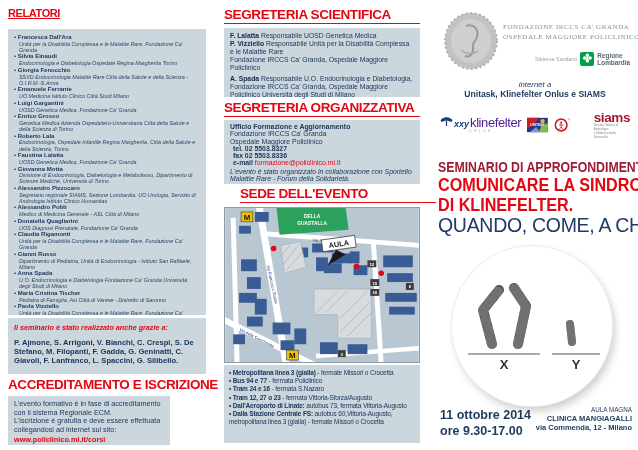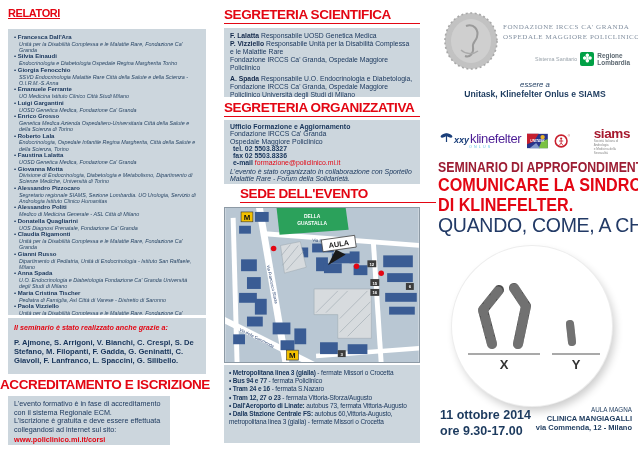--- a/index.html
+++ b/index.html
@@ -14,21 +14,21 @@
   
   #relatori-h{left:8px;top:7px;font-size:11px;text-decoration:underline;}
   #speakers{left:8px;top:29px;width:198px;height:286px;padding:5px 6px;overflow:hidden;}
   .speaker{margin-bottom:0.5px;}
   .sp-name{font-size:6px;font-weight:bold;color:#17345a;line-height:6.8px;}
   .sp-name::before{content:"• ";}
   .sp-role{font-size:5.4px;font-style:italic;color:#2a4766;line-height:6.1px;padding-left:5px;}
   #thanks{left:8px;top:318px;width:198px;height:56px;padding:5px 6px;}
   .thanks-intro{color:#e30613;font-weight:bold;font-style:italic;font-size:7.2px;}
   .thanks-names{color:#17345a;font-weight:bold;font-size:7.6px;line-height:9.2px;margin-top:6px;}
-  #accred-h{left:0;top:377px;font-size:13.5px;}
+  #accred-h{left:8px;top:377px;font-size:13.5px;}
   #accred-box{left:8px;top:396px;width:162px;height:49px;padding:4px 6px;}
   .accred-text{font-size:7.2px;color:#17345a;line-height:8.6px;}
   .accred-link{color:#e30613;font-weight:bold;font-size:7.3px;margin-top:1px;cursor:pointer;}
   
   .mid-h{left:224px;width:196px;font-size:13.5px;border-bottom:1.5px solid #e30613;padding-bottom:1px;box-sizing:border-box;}
   #sci-h{top:7px;}
   #sci-box{left:224px;top:28px;width:196px;height:69px;padding:4px 6px;}
   .m-row{font-size:6.8px;color:#17345a;line-height:8px;}
   .m-row b{color:#12284a;}
   .m-gap{margin-bottom:3px;}
@@ -50,21 +50,21 @@
   #fond-text{left:503px;top:23px;width:132px;}
   .fond-line{font-family:"Liberation Serif",serif;font-size:7px;letter-spacing:0.55px;color:#8390a0;line-height:9.5px;white-space:nowrap;}
   #regione-row{left:440px;top:52px;width:190px;display:flex;justify-content:flex-end;align-items:center;gap:3px;}
   .sistema{font-size:5.4px;color:#9aa3ab;}
   .reg-sq{width:14px;height:14px;background:#00a045;border-radius:2px;position:relative;flex:0 0 auto;}
   .reg-sq span{position:absolute;left:50%;top:50%;transform:translate(-50%,-52%);color:#fff;font-weight:bold;font-size:11px;line-height:11px;}
   .reg-txt{font-size:6.4px;font-weight:bold;color:#5b6770;line-height:7px;}
   #gruppo{left:440px;top:80px;width:190px;text-align:center;color:#1c3a5e;}
   .g1,.g3{font-size:8.6px;font-weight:bold;line-height:10.5px;}
   .g2{font-size:7.8px;font-style:italic;line-height:9px;}
-  #logos{left:440px;top:126px;width:190px;height:30px;display:flex;align-items:center;justify-content:center;gap:6px;}
+  #logos{left:440px;top:110px;width:190px;height:30px;display:flex;align-items:center;justify-content:center;gap:6px;}
   .logo-klf{display:flex;flex-direction:column;align-items:center;line-height:1;}
   .klf-row{display:flex;align-items:baseline;gap:1px;}
   .xxy{font-style:italic;font-weight:bold;color:#1b3f7a;font-size:9px;}
   .klf{color:#4c1d95;font-size:13px;font-weight:normal;letter-spacing:-0.4px;}
   .onlus{font-size:3.6px;letter-spacing:2.2px;color:#5bc2e7;margin-top:1px;}
   .logo-siams{display:flex;flex-direction:column;align-items:flex-start;line-height:1;margin-left:18px;}
   .siams-txt{color:#a6192e;font-size:13.5px;font-weight:bold;letter-spacing:-0.4px;}
   .siams-sub{font-size:3.1px;color:#8a8a8a;line-height:3.8px;}
   
   #title{left:438px;top:159px;width:200px;}
@@ -346,21 +346,21 @@
     <span class="reg-sq">
         <span>✤</span>
       </span>
     <span class="reg-txt">
       <div>Regione</div>
       <div>Lombardia</div>
     </span>
   </div>
 
   <div class="abs" id="gruppo">
-    <div class="g2">essere a</div>
+    <div class="g2">internet a</div>
     <div class="g3">Unitask, Klinefelter Onlus e SIAMS</div>
   </div>
 
   <div class="abs" id="logos">
     <div class="logo-klf">
       <div class="klf-row">
         <svg width="13" height="11" viewBox="0 0 13 11">
           <ellipse cx="4" cy="3.5" rx="3.6" ry="1.6" fill="#1b3f7a" transform="rotate(-25 4 3.5)"></ellipse>
           <ellipse cx="9" cy="3.5" rx="3.6" ry="1.6" fill="#1b3f7a" transform="rotate(25 9 3.5)"></ellipse>
           <line x1="6.5" y1="2" x2="6.5" y2="10" stroke="#1b3f7a" stroke-width="1.2"></line>

